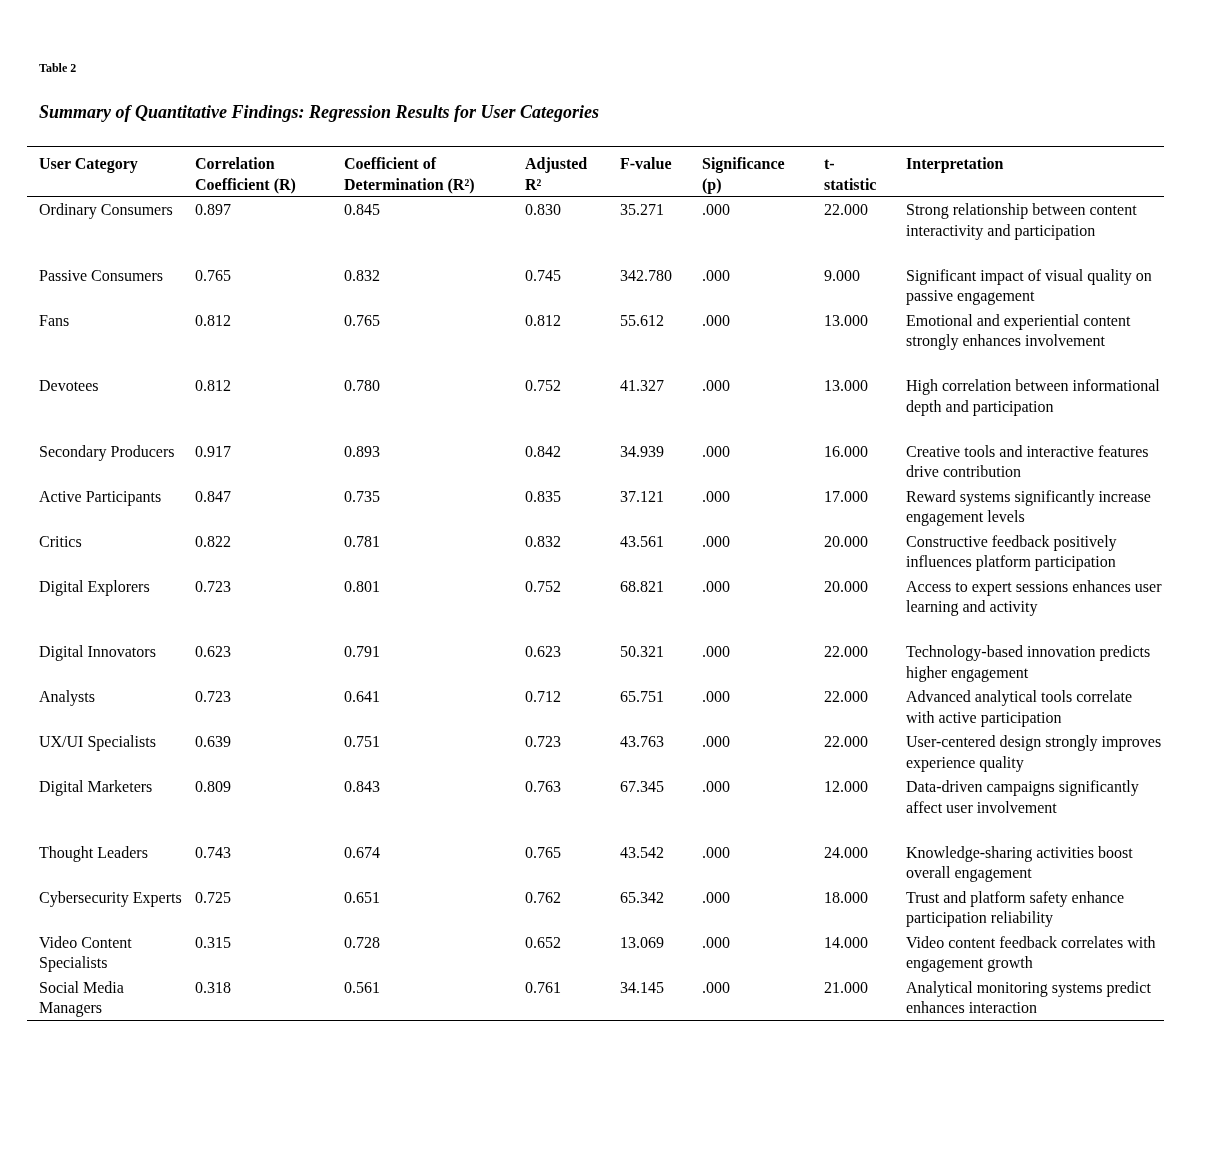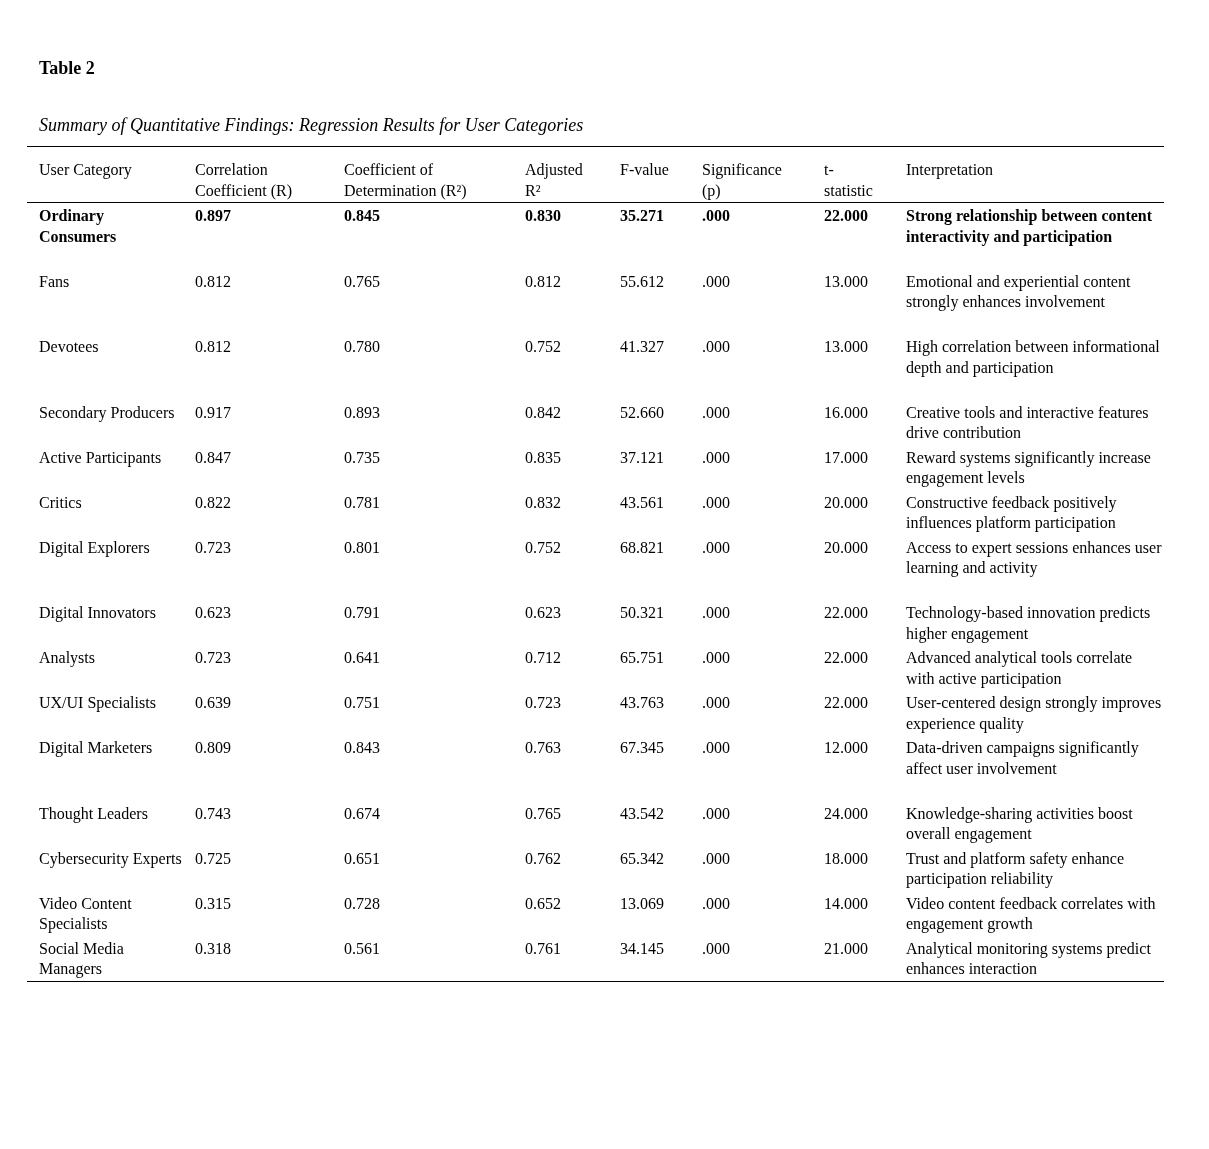--- a/index.html
+++ b/index.html
@@ -12,63 +12,63 @@
     height: 1149px;
     position: relative;
     font-family: "Liberation Serif", "DejaVu Serif", serif;
     color: #000000;
     overflow: hidden;
   }
   .table-number {
     position: absolute;
     left: 39px;
     top: 57px;
-    font-size: 18px;
+    font-size: 12px;
     font-weight: bold;
     line-height: 22px;
   }
   .table-caption {
     position: absolute;
     left: 39px;
-    top: 114px;
+    top: 101px;
     font-size: 18px;
     font-style: italic;
     line-height: 22px;
+    font-weight: bold;
   }
   table.results {
     position: absolute;
     left: 27px;
     top: 146px;
     width: 1137px;
     border-collapse: collapse;
     font-size: 16px;
     line-height: 20.5px;
     table-layout: fixed;
   }
   table.results thead tr {
     border-top: 1.3px solid #000;
     border-bottom: 1.3px solid #000;
   }
   table.results tbody tr:last-child {
     border-bottom: 1.3px solid #000;
     margin-top: 44px;
   }
   table.results th {
-    font-weight: normal;
+    font-weight: bold;
     text-align: left;
     vertical-align: top;
-    padding: 13px 0 1px 12px;
+    padding: 7px 0 1px 12px;
   }
   table.results td {
     text-align: left;
     vertical-align: top;
     padding: 3px 0 1px 12px;
   }
   table.results tbody tr:first-child td {
-    font-weight: bold;
   }
   col.c0 { width: 156px; }
   col.c1 { width: 149px; }
   col.c2 { width: 181px; }
   col.c3 { width: 95px; }
   col.c4 { width: 82px; }
   col.c5 { width: 122px; }
   col.c6 { width: 82px; }
   col.c7 { width: 270px; }
   tr.h2 td { height: 41px; }
@@ -107,20 +107,30 @@
       <tr class="h3">
         <td>Ordinary Consumers</td>
         <td>0.897</td>
         <td>0.845</td>
         <td>0.830</td>
         <td>35.271</td>
         <td>.000</td>
         <td>22.000</td>
         <td>Strong relationship between content interactivity and participation</td>
       </tr>
+      <tr class="h2">
+        <td>Passive Consumers</td>
+        <td>0.765</td>
+        <td>0.832</td>
+        <td>0.745</td>
+        <td>342.780</td>
+        <td>.000</td>
+        <td>9.000</td>
+        <td>Significant impact of visual quality on passive engagement</td>
+      </tr>
       <tr class="h3">
         <td>Fans</td>
         <td>0.812</td>
         <td>0.765</td>
         <td>0.812</td>
         <td>55.612</td>
         <td>.000</td>
         <td>13.000</td>
         <td>Emotional and experiential content strongly enhances involvement</td>
       </tr>
@@ -132,21 +142,21 @@
         <td>41.327</td>
         <td>.000</td>
         <td>13.000</td>
         <td>High correlation between informational depth and participation</td>
       </tr>
       <tr class="h2">
         <td>Secondary Producers</td>
         <td>0.917</td>
         <td>0.893</td>
         <td>0.842</td>
-        <td>52.660</td>
+        <td>34.939</td>
         <td>.000</td>
         <td>16.000</td>
         <td>Creative tools and interactive features drive contribution</td>
       </tr>
       <tr class="h2">
         <td>Active Participants</td>
         <td>0.847</td>
         <td>0.735</td>
         <td>0.835</td>
         <td>37.121</td>

